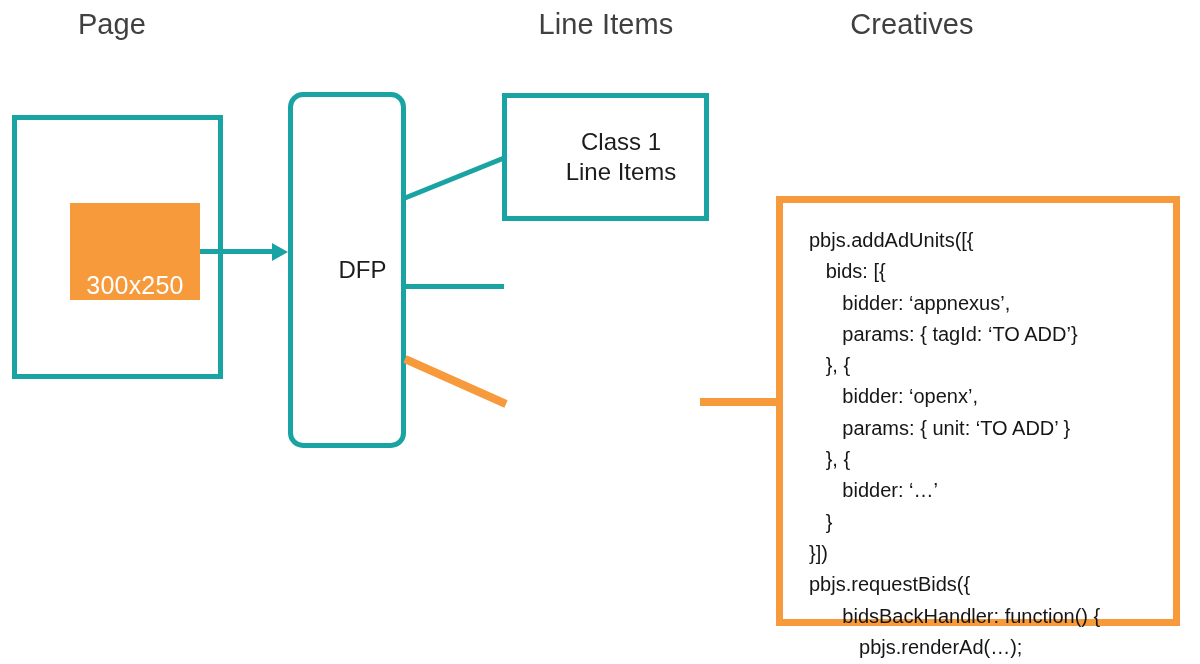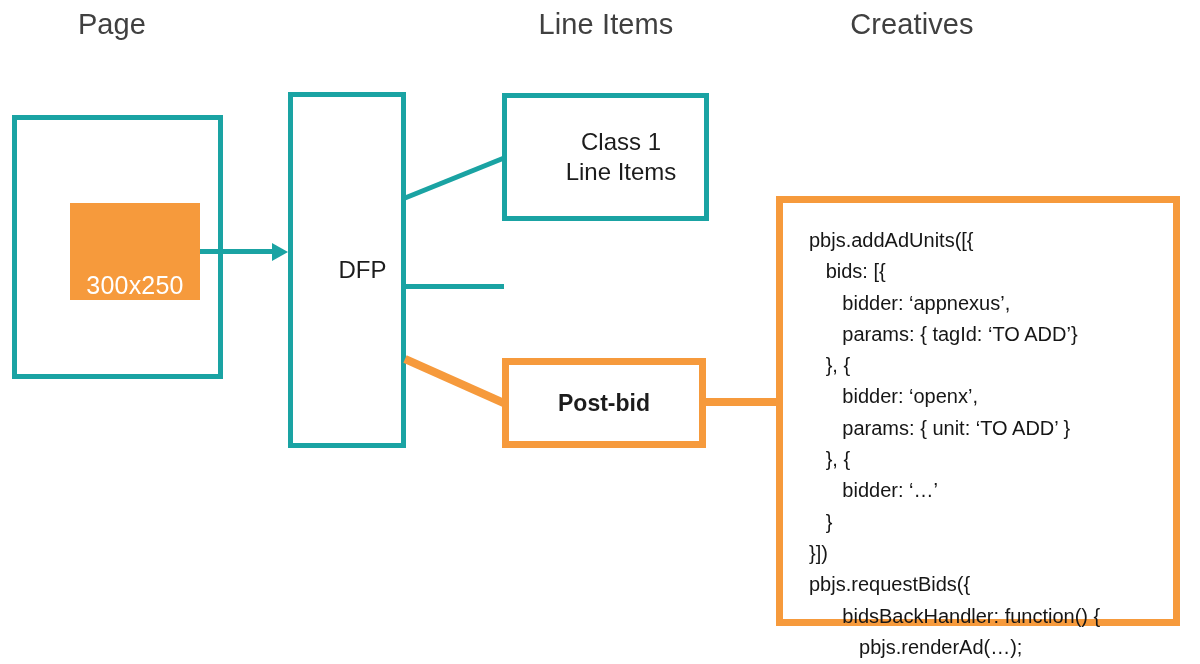--- a/index.html
+++ b/index.html
@@ -60,21 +60,21 @@
     background: #f69a3c;
     display: flex; align-items: flex-end; justify-content: center;
   }
   #creative-slot .slot-text {
     color: #ffffff;
     font-size: 25px;
     letter-spacing: .2px;
   }
 
   
-  #dfp-box { left: 288px; top: 92px; width: 118px; height: 356px; }
+  #dfp-box { left: 288px; top: 92px; width: 118px; height: 356px; border-radius: 15px; }
 
   
   #class1-box  { left: 502px; top: 93px;  width: 207px; height: 128px; }
   #adx-box     { left: 502px; top: 252px; width: 207px; height: 69px;  }
   #postbid-box { left: 502px; top: 358px; width: 204px; height: 90px;  }
 
   
   #code-box {
     position: absolute;
     left: 776px; top: 150px; width: 404px; height: 430px;
@@ -147,23 +147,20 @@
   </svg>
 
   <div class="box box-teal" id="class1-box">
     <span class="box-label">
       <span>Class 1</span><br>
       <span>Line Items</span>
     </span>
   </div>
 
 
-  <div class="box box-orange" id="postbid-box">
-    <span class="box-label bold">Post-bid</span>
-  </div>
 
   <div class="conn h-orange" style="left:700px; top:398px; width:82px;"></div>
 
   <div id="code-box">
     <div id="code-text"><span class="ln">pbjs.addAdUnits([{</span><span class="ln">   bids: [{</span><span class="ln">      bidder: ‘<b>appnexus</b>’,</span><span class="ln">      params: { tagId: ‘TO ADD’}</span><span class="ln">   }, {</span><span class="ln">      bidder: ‘<b>openx</b>’,</span><span class="ln">      params: { unit: ‘TO ADD’ }</span><span class="ln">   }, {</span><span class="ln">      bidder: ‘…’</span><span class="ln">   }</span><span class="ln">}])</span><span class="ln">pbjs.requestBids({</span><span class="ln">      bidsBackHandler: function() {</span><span class="ln">         pbjs.renderAd(…);</span><span class="ln">      }</span><span class="ln">});</span></div>
   </div>
 
 </div>
 
 </body></html>

